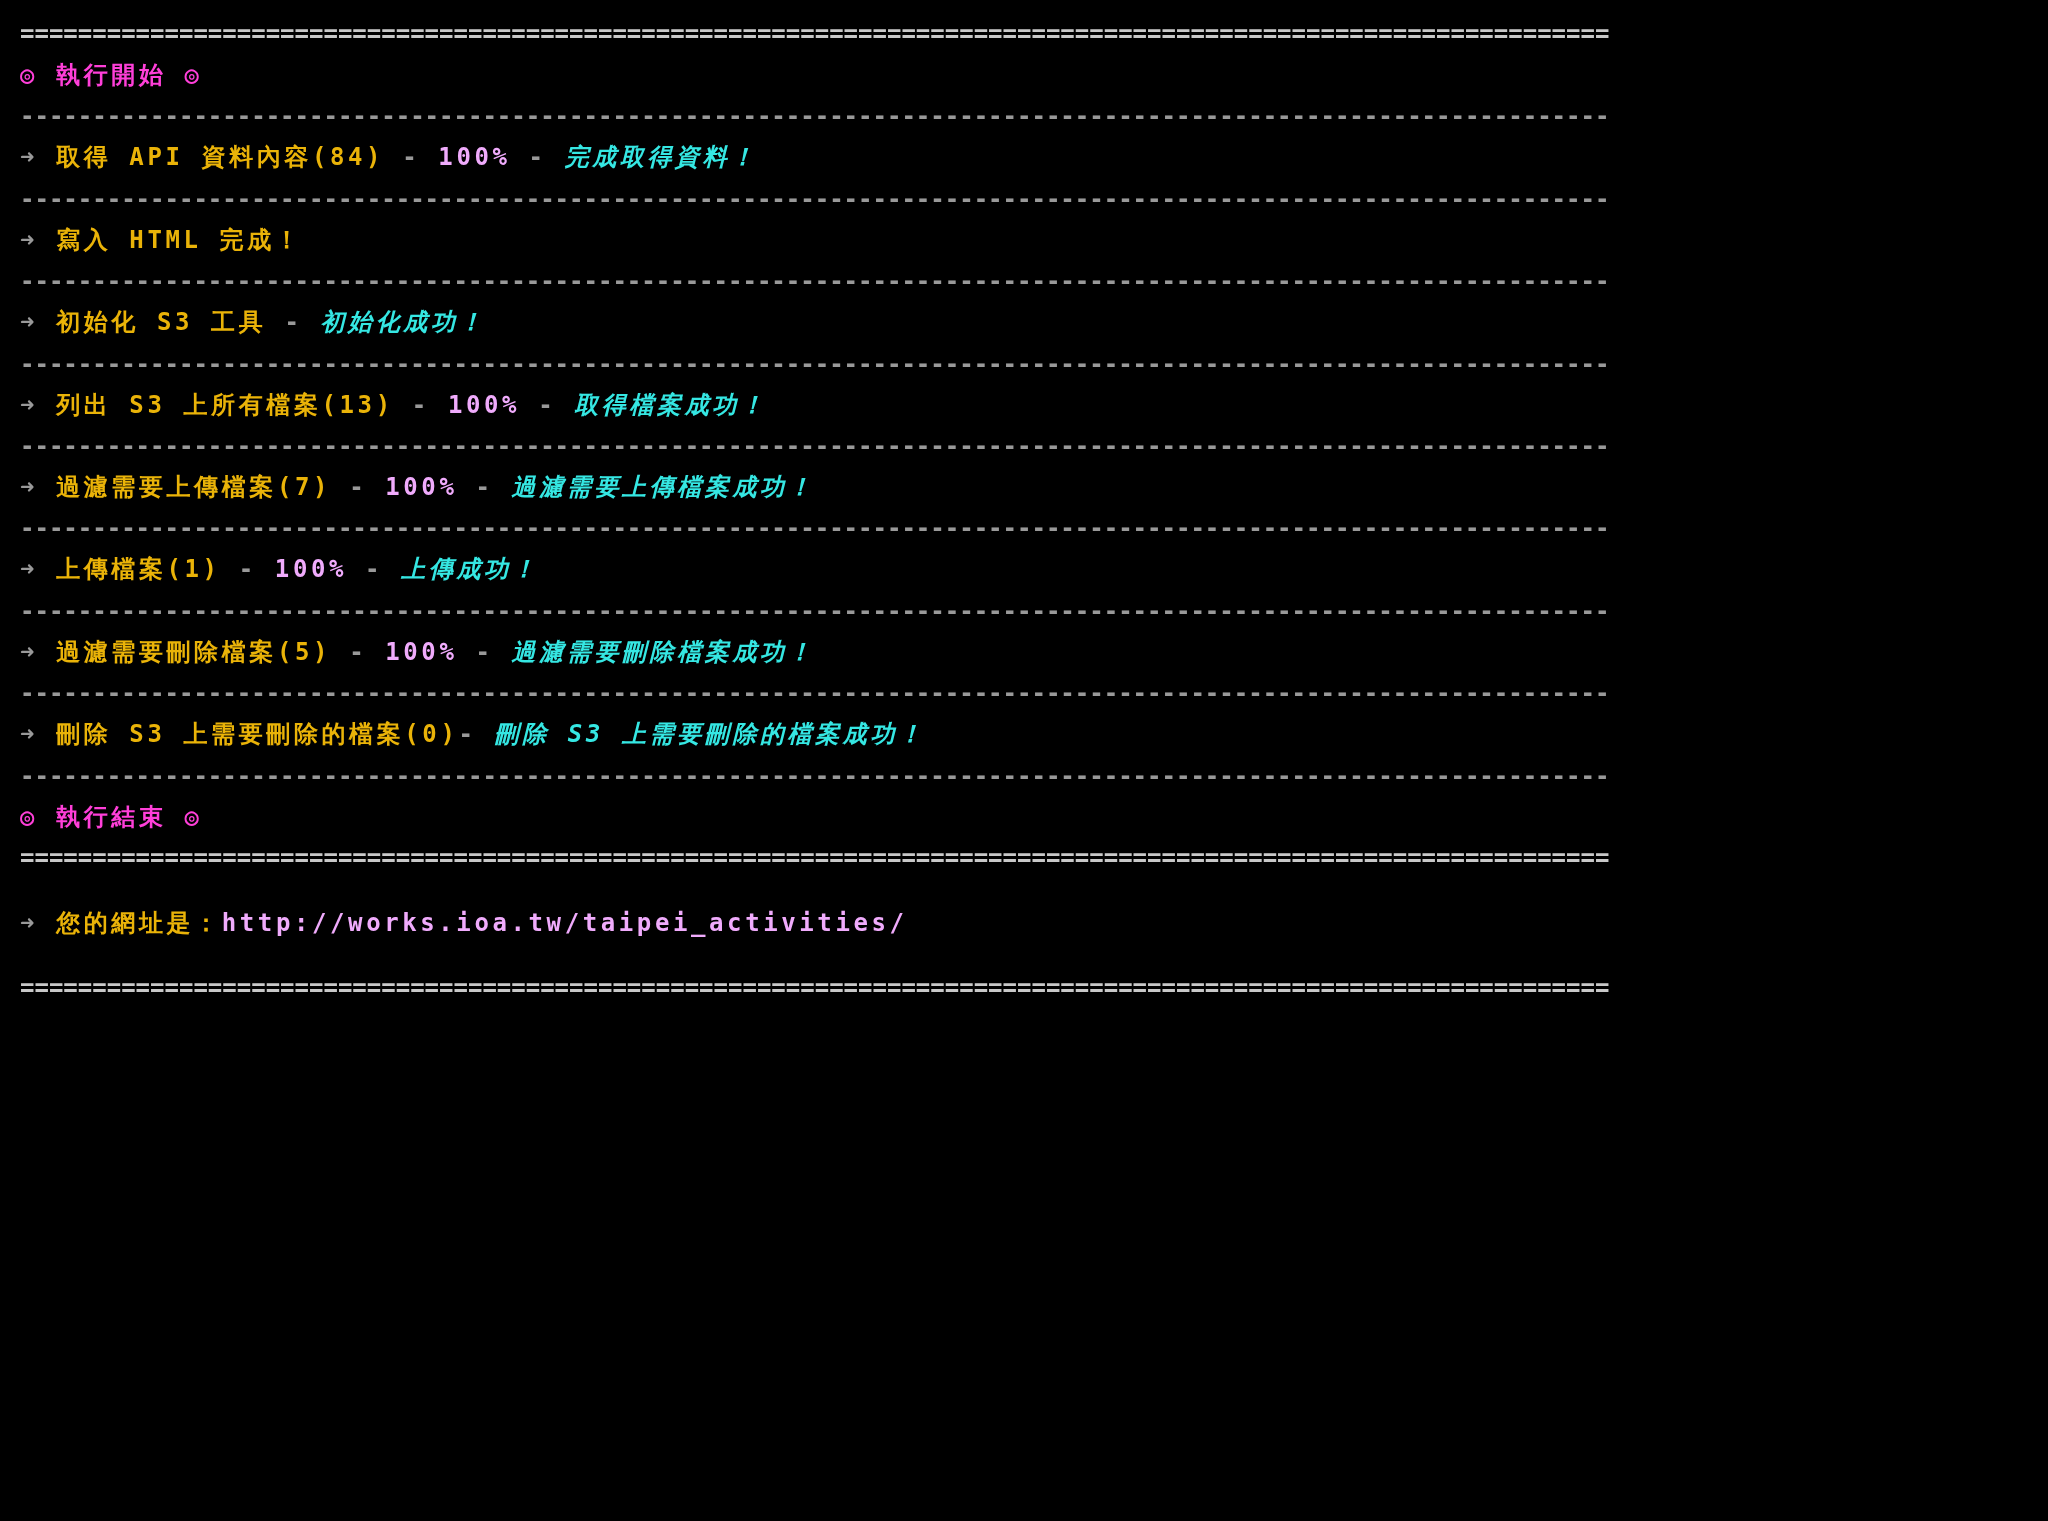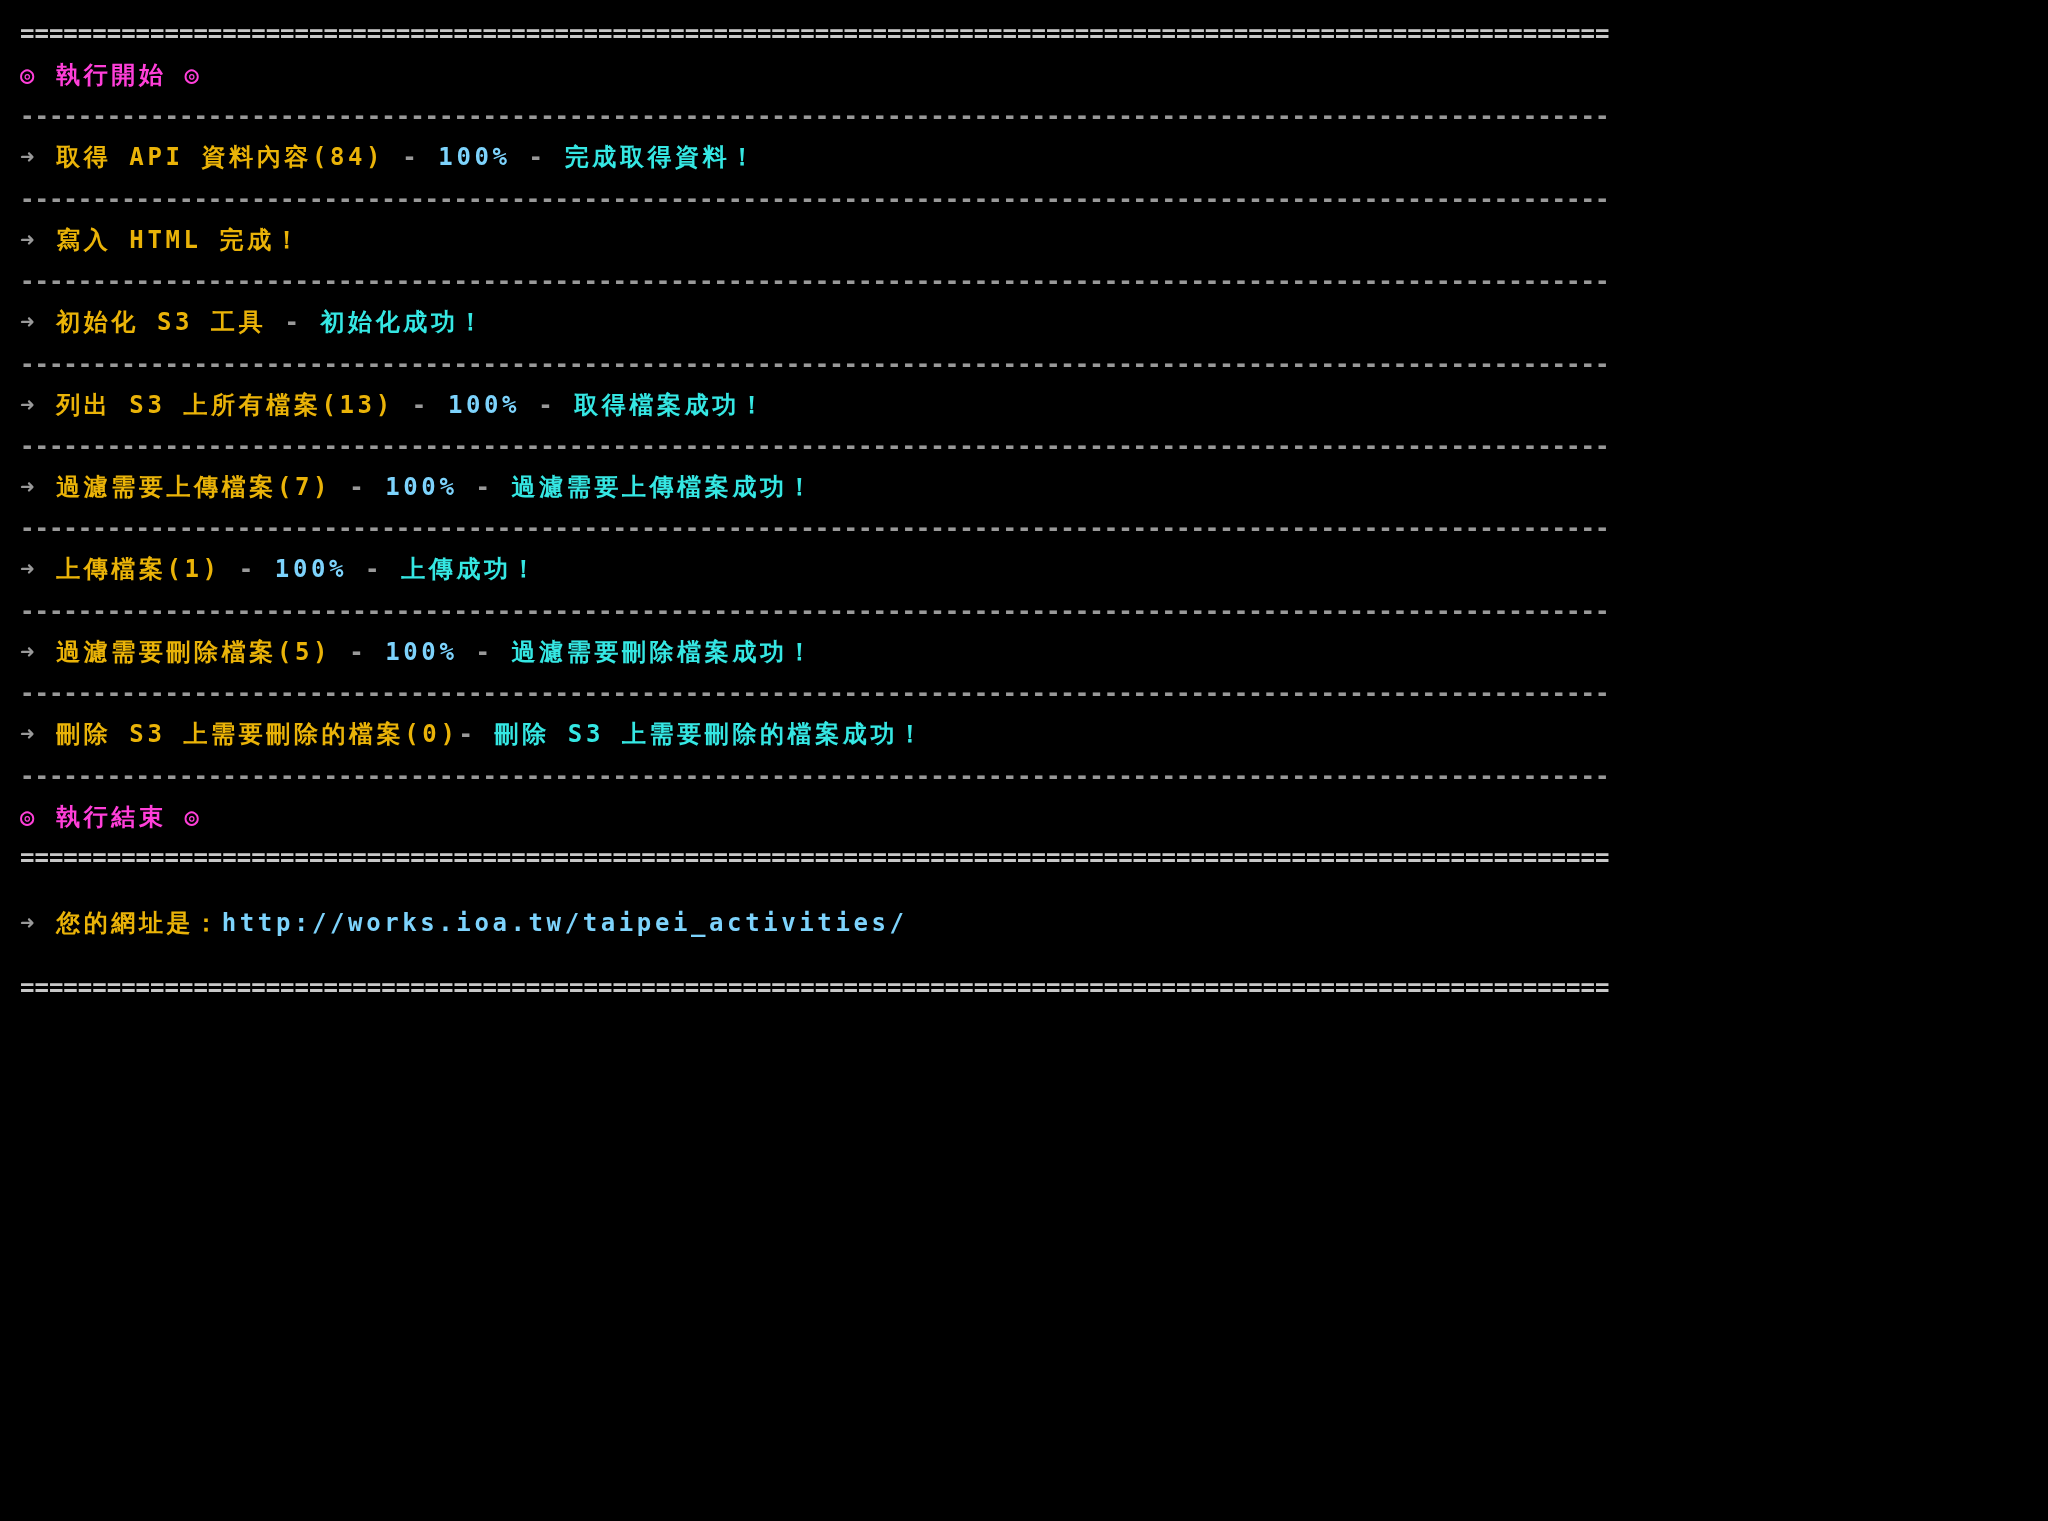--- a/index.html
+++ b/index.html
@@ -34,22 +34,22 @@
       letter-spacing: 0;
       overflow: hidden;
       white-space: nowrap;
       margin: 4px 0;
     }
     .bullet { color: #ff3fd9; }
     .arrow  { color: #999999; }
     .dash   { color: #999999; }
     .magenta { color: #ff3fd9; }
     .green  { color: #eab308; }
-    .cyan   { color: #35e7e3; }
-    .white  { color: #7dd3fc; }
+    .cyan   { color: #35e7e3; font-style: italic; }
+    .white  { color: #f0abfc; }
     .gap { height: 20px; }
   </style>
 </head>
 <body>
 
 <div class="sep-double">==============================================================================================================</div>
 
 <div class="line">
   <span class="bullet">◎</span>
   <span class="magenta">執行開始</span>

